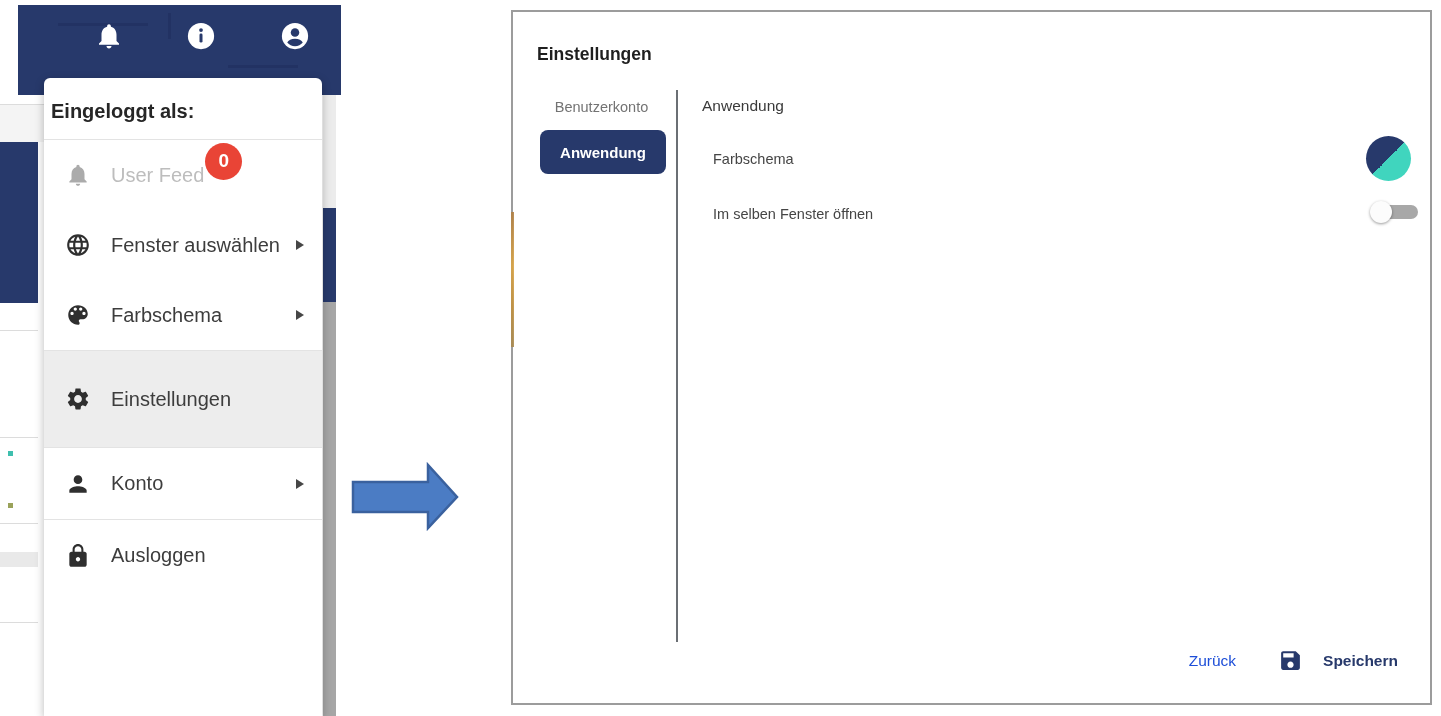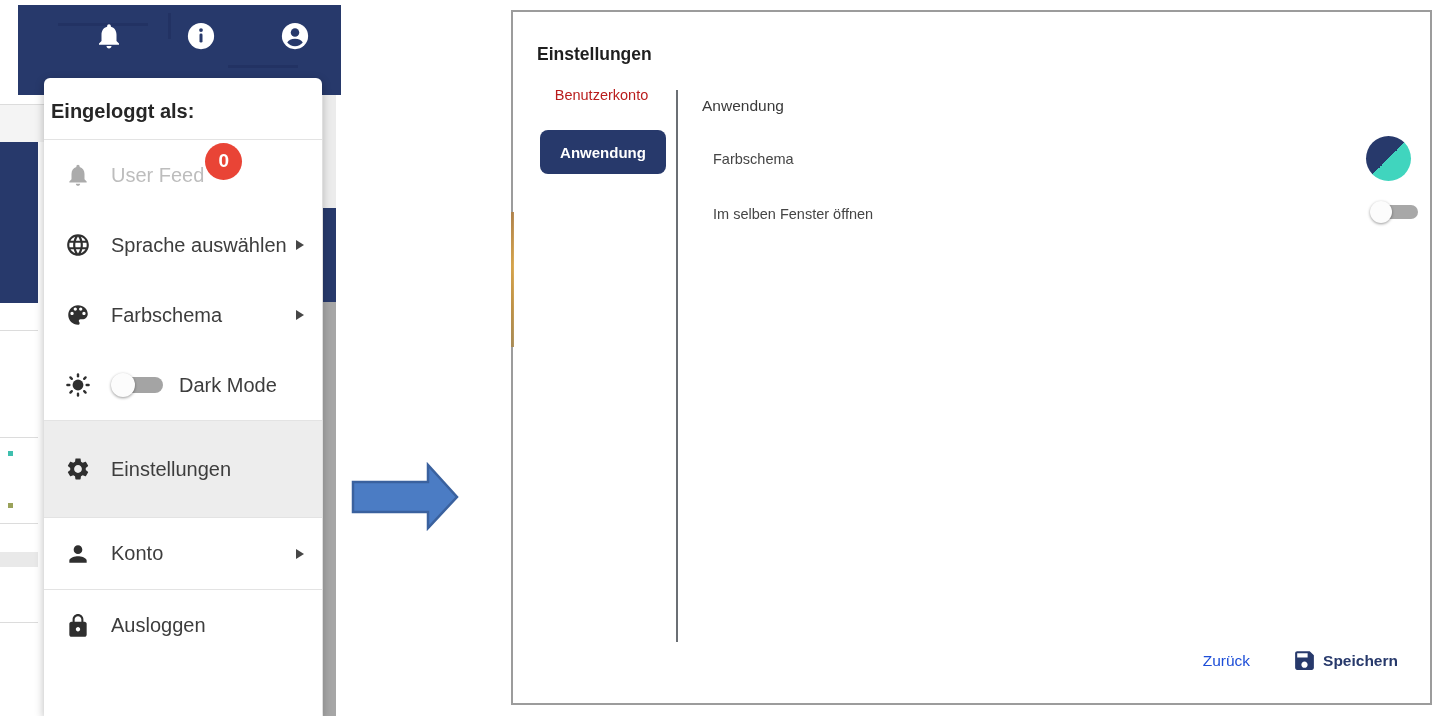--- a/index.html
+++ b/index.html
@@ -50,36 +50,36 @@
   #strip-navy{left:323px;top:208px;width:13px;height:94px;background:#27396B;}
   #strip-scroll{left:323px;top:302px;width:13px;height:414px;background:#a6a6a6;}
 
   
   #arrow{left:350px;top:460px;width:112px;height:72px;}
 
   
   #dialog{left:511px;top:10px;width:921px;height:695px;background:#fff;
           border:2px solid #9c9c9c;}
   #dlg-title{position:absolute;left:24px;top:32px;font-size:17.5px;font-weight:bold;color:#1f1f1f;}
-  #tab-benutzerkonto{position:absolute;left:24px;top:72px;width:129px;height:22px;
-          font-size:14.5px;color:#b91c1c;display:flex;align-items:center;justify-content:center;}
+  #tab-benutzerkonto{position:absolute;left:24px;top:84px;width:129px;height:22px;
+          font-size:14.5px;color:#737373;display:flex;align-items:center;justify-content:center;}
   #tab-anwendung{position:absolute;left:27px;top:118px;width:126px;height:44px;background:#27396B;
           border-radius:8px;color:#fff;font-size:15px;font-weight:bold;
           display:flex;align-items:center;justify-content:center;}
   #dlg-divider{position:absolute;left:163px;top:78px;width:2px;height:552px;background:#6b6f74;}
   #dlg-heading{position:absolute;left:189px;top:85px;font-size:15.5px;color:#3a3a3a;}
   .dlg-row-label{position:absolute;left:200px;font-size:14.5px;color:#454545;}
   #swatch{position:absolute;left:853px;top:124px;width:45px;height:45px;border-radius:50%;
           background:linear-gradient(135deg,#27396B 0 50%,#40D5BE 50% 100%);}
   .toggle.dlg-size{position:absolute;left:857px;top:189px;width:48px;height:22px;}
   .toggle.dlg-size .track{left:7px;top:4px;width:41px;height:14px;background:#a8a8a8;}
   .toggle.dlg-size .knob{left:0;top:0;width:22px;height:22px;}
   #dlg-footer{position:absolute;right:32px;top:636px;display:flex;align-items:center;gap:42px;}
   #btn-back{font-size:15.5px;color:#1d4ed8;}
-  #btn-save{display:flex;align-items:center;gap:6px;text-align:right;}
+  #btn-save{display:flex;align-items:center;gap:20px;text-align:right;}
   #btn-save svg{width:25px;height:25px;display:block;}
   #btn-save .lbl{font-size:15.5px;font-weight:bold;color:#27396B;}
   #border-artifact{position:absolute;left:-2px;top:200px;width:3px;height:135px;
           background:linear-gradient(180deg,#b07f43,#d9a445 40%,#c1913f 70%,#a8894f);opacity:.9;}
   .speck{position:absolute;width:5px;height:5px;}
 </style>
 </head>
 <body>
 
 <div id="canvas">
@@ -139,56 +139,34 @@
       </span>
       <span class="mi-label"><span>User Feed</span><span class="badge">0</span></span>
     </div>
 
     <div class="menu-item">
       <span class="mi-icon">
         <svg viewBox="0 0 24 24">
             <path fill="#2f2f2f" d="M11.99 2C6.47 2 2 6.48 2 12s4.47 10 9.99 10C17.52 22 22 17.52 22 12S17.52 2 11.99 2zm6.93 6h-2.95c-.32-1.25-.78-2.45-1.38-3.56C16.43 5.07 17.96 6.35 18.92 8zM12 4.04c.83 1.2 1.48 2.53 1.91 3.96h-3.82c.43-1.43 1.08-2.76 1.91-3.96zM4.26 14C4.1 13.36 4 12.69 4 12s.1-1.36.26-2h3.38c-.08.66-.14 1.32-.14 2s.06 1.34.14 2H4.26zm.82 2h2.95c.32 1.25.78 2.45 1.38 3.56C7.57 18.93 6.04 17.66 5.08 16zm2.95-8H5.08c.96-1.66 2.49-2.93 4.33-3.56C8.81 5.55 8.35 6.75 8.03 8zM12 19.96c-.83-1.2-1.48-2.53-1.91-3.96h3.82c-.43 1.43-1.08 2.76-1.91 3.96zM14.34 14H9.66c-.09-.66-.16-1.32-.16-2s.07-1.35.16-2h4.68c.09.65.16 1.32.16 2s-.07 1.34-.16 2zm.25 5.56c.6-1.11 1.06-2.31 1.38-3.56h2.95c-.96 1.65-2.49 2.93-4.33 3.56zM16.36 14c.08-.66.14-1.32.14-2s-.06-1.34-.14-2h3.38c.16.64.26 1.31.26 2s-.1 1.36-.26 2h-3.38z"></path>
           </svg>
       </span>
-      <span class="mi-label">Sprache auswählen</span>
+      <span class="mi-label">Fenster auswählen</span>
       <span class="chev"></span>
     </div>
 
     <div class="menu-item">
       <span class="mi-icon">
         <svg viewBox="0 0 24 24">
             <path fill="#2f2f2f" d="M12 3c-4.97 0-9 4.03-9 9s4.03 9 9 9c.83 0 1.5-.67 1.5-1.5 0-.39-.15-.74-.39-1.01-.23-.26-.38-.61-.38-.99 0-.83.67-1.5 1.5-1.5H16c2.76 0 5-2.24 5-5 0-4.42-4.03-8-9-8zm-5.5 9c-.83 0-1.5-.67-1.5-1.5S5.67 9 6.5 9 8 9.67 8 10.5 7.33 12 6.5 12zm3-4C8.67 8 8 7.33 8 6.5S8.67 5 9.5 5s1.5.67 1.5 1.5S10.33 8 9.5 8zm5 0c-.83 0-1.5-.67-1.5-1.5S13.67 5 14.5 5s1.5.67 1.5 1.5S15.33 8 14.5 8zm3 4c-.83 0-1.5-.67-1.5-1.5S16.67 9 17.5 9s1.5.67 1.5 1.5-.67 1.5-1.5 1.5z"></path>
           </svg>
       </span>
       <span class="mi-label">Farbschema</span>
       <span class="chev"></span>
     </div>
 
-    <div class="menu-item">
-      <span class="mi-icon">
-        <svg viewBox="0 0 24 24">
-            <circle cx="12" cy="12" r="5" fill="#2f2f2f"></circle>
-            <g stroke="#2f2f2f" stroke-width="2.2" stroke-linecap="round">
-              <line x1="12" y1="2.2" x2="12" y2="4"></line>
-              <line x1="12" y1="20" x2="12" y2="21.8"></line>
-              <line x1="2.2" y1="12" x2="4" y2="12"></line>
-              <line x1="20" y1="12" x2="21.8" y2="12"></line>
-              <line x1="5" y1="5" x2="6.3" y2="6.3"></line>
-              <line x1="17.7" y1="17.7" x2="19" y2="19"></line>
-              <line x1="5" y1="19" x2="6.3" y2="17.7"></line>
-              <line x1="17.7" y1="6.3" x2="19" y2="5"></line>
-            </g>
-          </svg>
-      </span>
-      <span class="toggle menu-size">
-        <span class="track"></span>
-        <span class="knob"></span>
-      </span>
-      <span class="mi-label">Dark Mode</span>
-    </div>
 
     <div class="menu-divider"></div>
     <div class="menu-item highlight" style="height:96px;">
       <span class="mi-icon">
         <svg viewBox="0 0 24 24">
             <path fill="#2f2f2f" d="M19.14 12.94c.04-.3.06-.61.06-.94 0-.32-.02-.64-.07-.94l2.03-1.58c.18-.14.23-.41.12-.61l-1.92-3.32c-.12-.22-.37-.29-.59-.22l-2.39.96c-.5-.38-1.03-.7-1.62-.94l-.36-2.54c-.04-.24-.24-.41-.48-.41h-3.84c-.24 0-.43.17-.47.41l-.36 2.54c-.59.24-1.13.57-1.62.94l-2.39-.96c-.22-.08-.47 0-.59.22L2.74 8.87c-.12.21-.08.47.12.61l2.03 1.58c-.05.3-.09.63-.09.94s.02.64.07.94l-2.03 1.58c-.18.14-.23.41-.12.61l1.92 3.32c.12.22.37.29.59.22l2.39-.96c.5.38 1.03.7 1.62.94l.36 2.54c.05.24.24.41.48.41h3.84c.24 0 .44-.17.47-.41l.36-2.54c.59-.24 1.13-.56 1.62-.94l2.39.96c.22.08.47 0 .59-.22l1.92-3.32c.12-.22.07-.47-.12-.61l-2.01-1.58zM12 15.6c-1.98 0-3.6-1.62-3.6-3.6s1.62-3.6 3.6-3.6 3.6 1.62 3.6 3.6-1.62 3.6-3.6 3.6z"></path>
           </svg>
       </span>
       <span class="mi-label">Einstellungen</span>
     </div>

